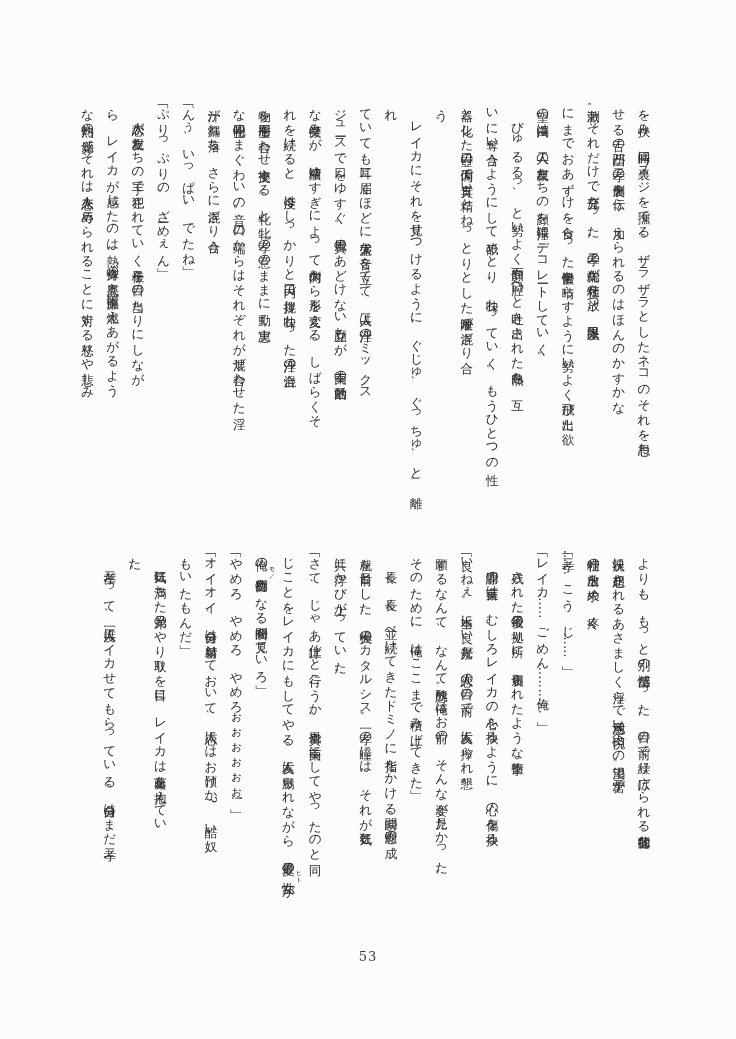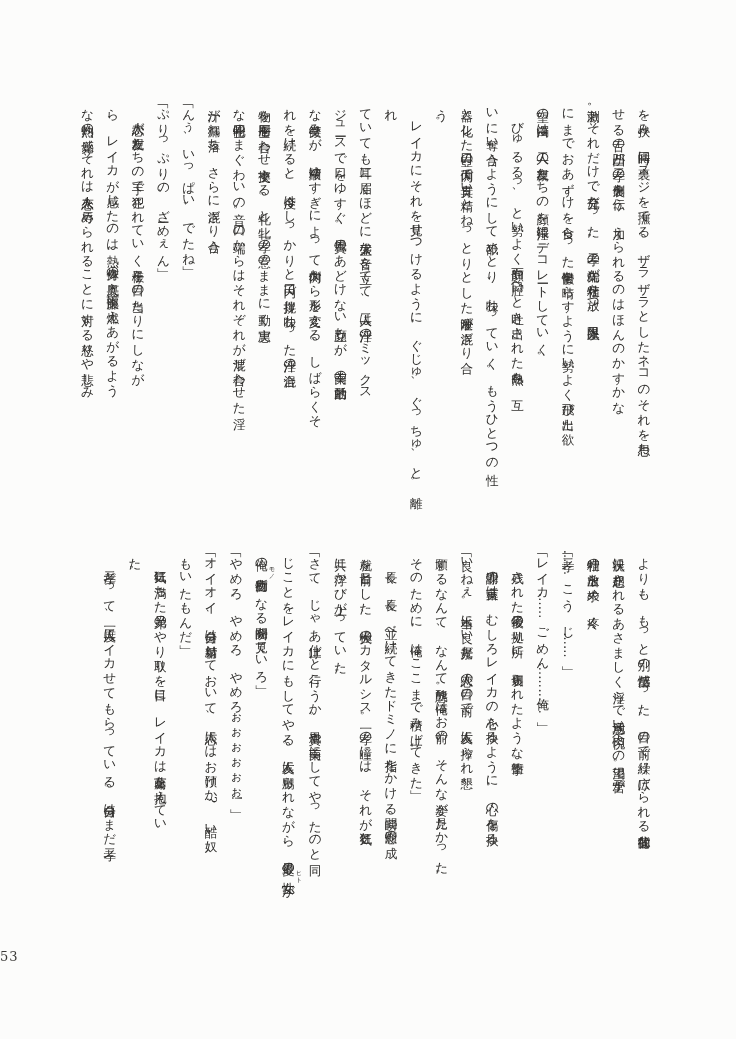--- a/index.html
+++ b/index.html
@@ -41,20 +41,21 @@
   }
   rt {
     font-size: 6.2px;
     letter-spacing: 0;
   }
   .pagenum {
     position: absolute;
     top: 949px;
     left: 0;
     width: 736px;
+    text-align: center;
     font-size: 13px;
     letter-spacing: 1px;
     color: #3a3936;
   }
 </style>
 </head>
 <body>
 
 <div class="paper">
   <div class="tblock tblock-top">

